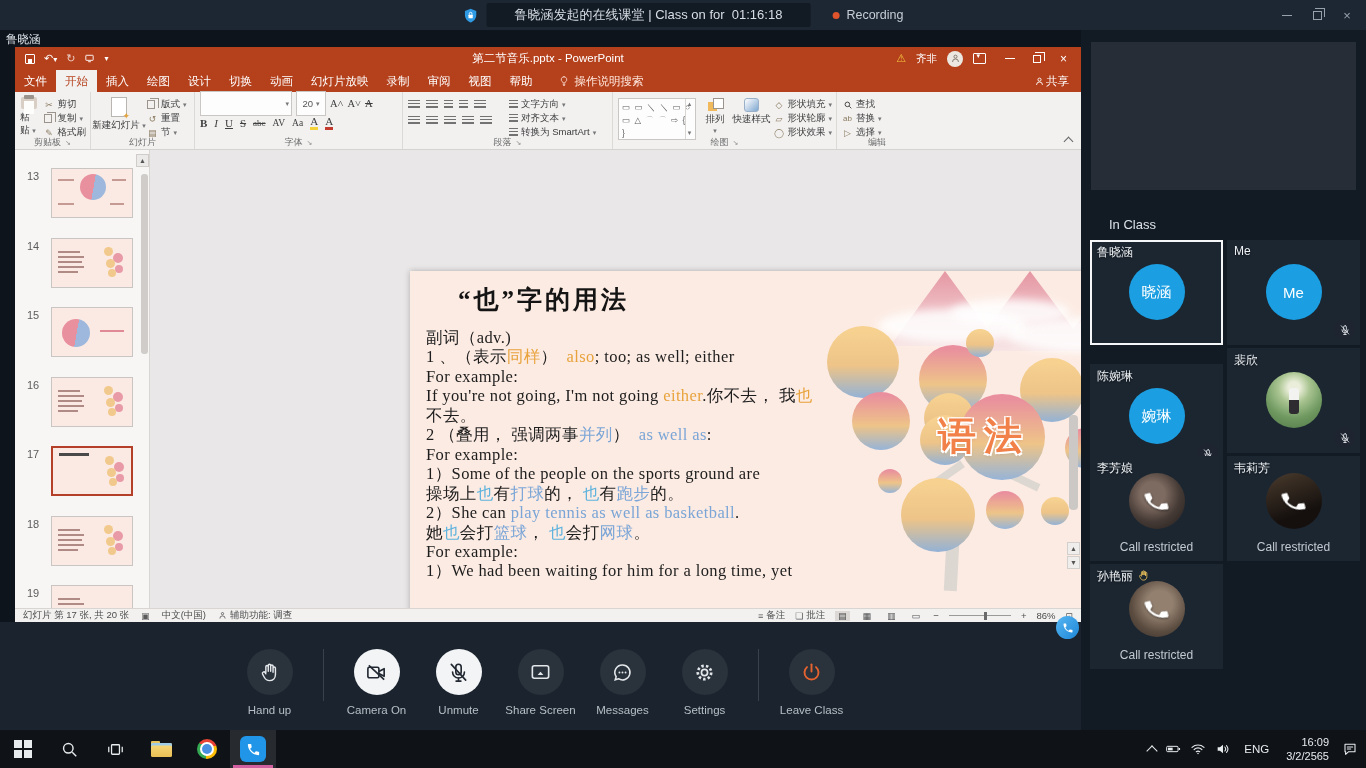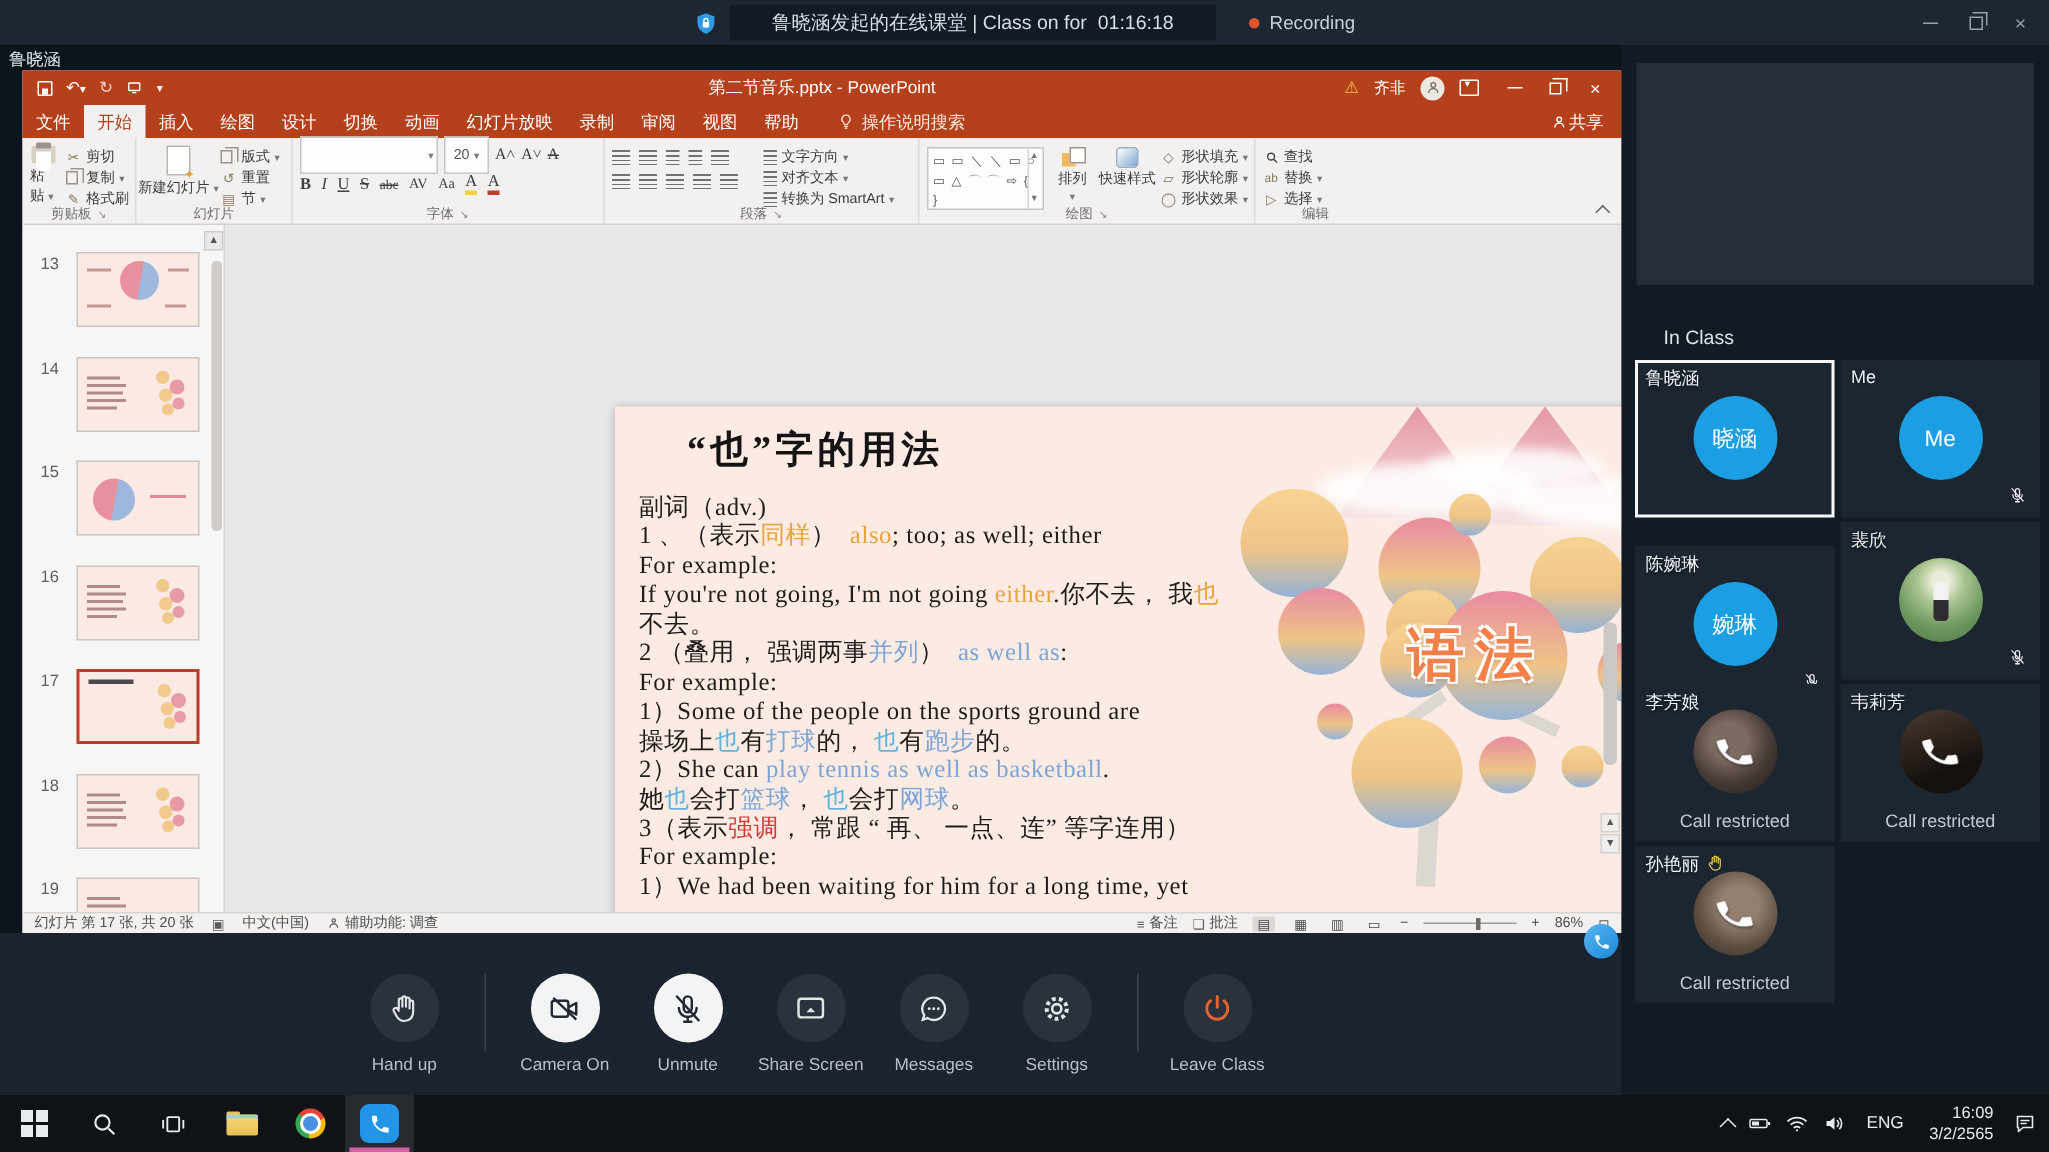--- a/index.html
+++ b/index.html
@@ -581,21 +581,20 @@
               <div class="sl-line"><span class="sg-k">1 、（表示</span><span class="sg-o">同样</span><span class="sg-k">）  </span><span class="sg-o">also</span><span class="sg-k">; too; as well; either</span></div>
               <div class="sl-line"><span class="sg-k">For example:</span></div>
               <div class="sl-line"><span class="sg-k">If you're not going, I'm not going </span><span class="sg-o">either</span><span class="sg-k">.你不去， 我</span><span class="sg-o">也</span></div>
               <div class="sl-line"><span class="sg-k">不去。</span></div>
               <div class="sl-line"><span class="sg-k">2 （叠用， 强调两事</span><span class="sg-b">并列</span><span class="sg-k">）  </span><span class="sg-b">as well as</span><span class="sg-k">:</span></div>
               <div class="sl-line"><span class="sg-k">For example:</span></div>
               <div class="sl-line"><span class="sg-k">1）Some of the people on the sports ground are</span></div>
               <div class="sl-line"><span class="sg-k">操场上</span><span class="sg-c">也</span><span class="sg-k">有</span><span class="sg-b">打球</span><span class="sg-k">的， </span><span class="sg-c">也</span><span class="sg-k">有</span><span class="sg-b">跑步</span><span class="sg-k">的。</span></div>
               <div class="sl-line"><span class="sg-k">2）She can </span><span class="sg-b">play tennis as well as basketball</span><span class="sg-k">.</span></div>
               <div class="sl-line"><span class="sg-k">她</span><span class="sg-c">也</span><span class="sg-k">会打</span><span class="sg-b">篮球</span><span class="sg-k">， </span><span class="sg-c">也</span><span class="sg-k">会打</span><span class="sg-b">网球</span><span class="sg-k">。</span></div>
-              <div class="sl-line"><span class="sg-k">3（表示</span><span class="sg-r">强调</span><span class="sg-k">， 常跟 “ 再、 一点、连” 等字连用）</span></div>
               <div class="sl-line"><span class="sg-k">For example:</span></div>
               <div class="sl-line"><span class="sg-k">1）We had been waiting for him for a long time, yet</span></div>
             </div>
           <div class="watermark" style="z-index: 3;">语法</div>
         <div class="mtn" style="left: 480px; top: 0px; width: 110px; height: 75px;"></div>
             <div class="mtn" style="left: 560px; top: 0px; width: 120px; height: 80px;"></div>
             <div class="mtn" style="left: 648px; top: 0px; width: 120px; height: 78px;"></div>
             <div class="cloud" style="left: 468px; top: 38px; width: 150px; height: 34px;"></div>
             <div class="cloud" style="left: 596px; top: 46px; width: 175px; height: 36px;"></div>
             <div class="cloud" style="left: 540px; top: 28px; width: 120px; height: 26px;"></div>

